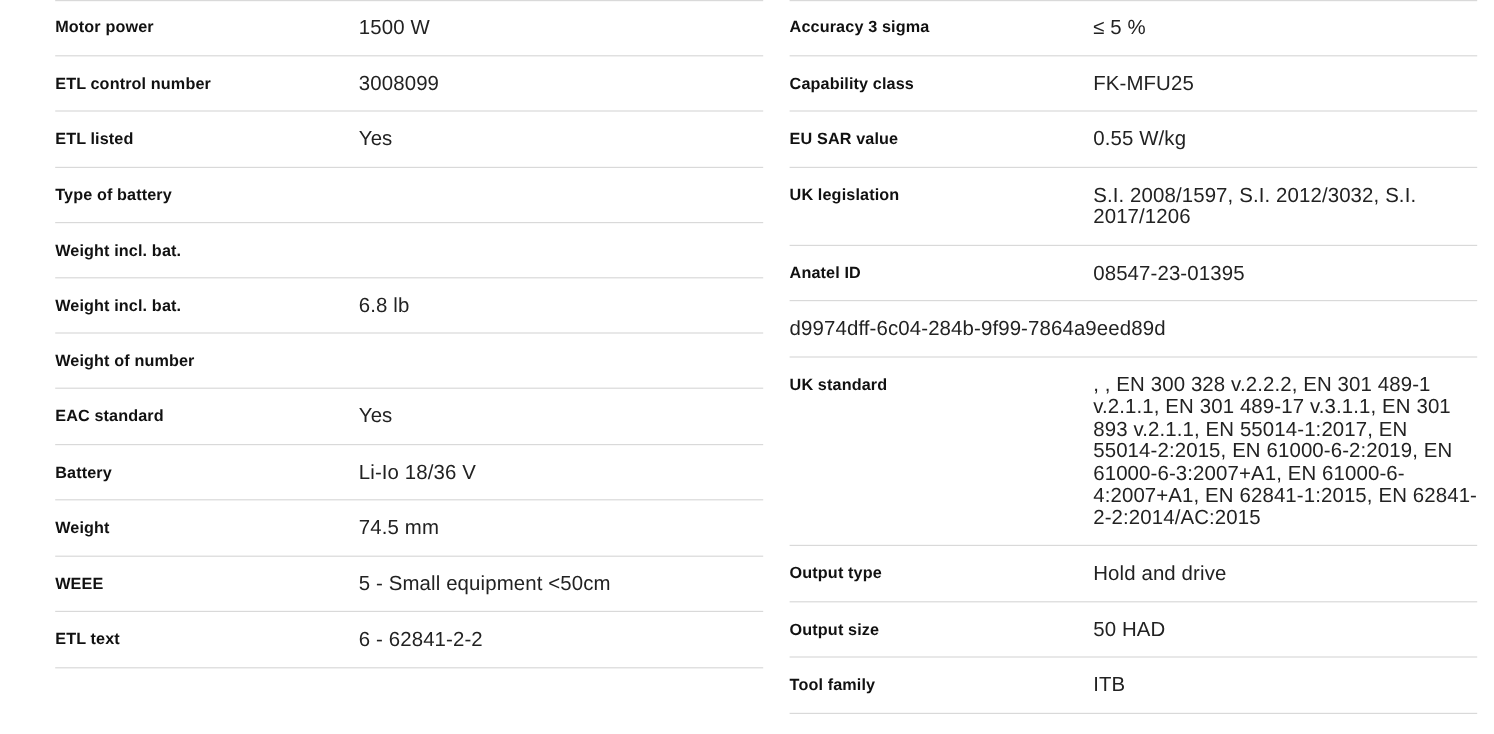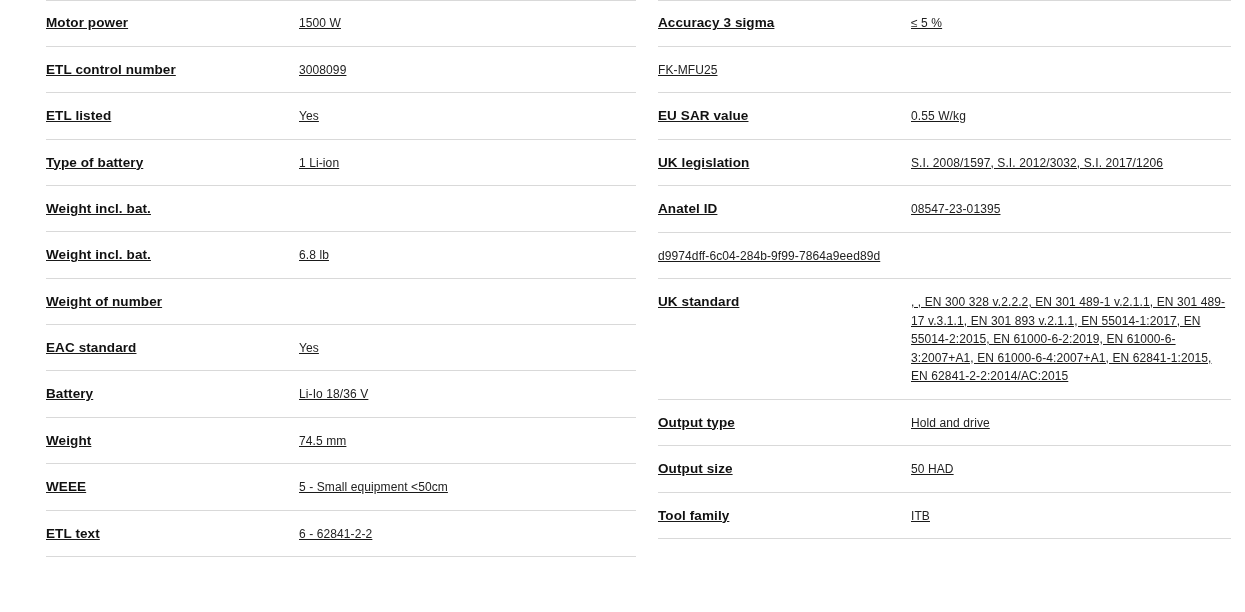--- a/index.html
+++ b/index.html
@@ -10,21 +10,20 @@
   body {
     width: 1245px;
     height: 612px;
     font-family: "Liberation Sans", sans-serif;
     color: #1a1a1a;
     overflow: hidden;
   }
   
   .cols {
     display: flex;
-    text-decoration: underline;
   }
   .col-left {
     width: 590px;
     margin-left: 46px;
   }
   .col-right {
     width: 573px;
     margin-left: 0px;
   }
   .spacer {
@@ -46,21 +45,21 @@
     width: 253px;
     flex: 0 0 253px;
     font-size: 13.5px;
     font-weight: bold;
     line-height: 18px;
     color: #111111;
     letter-spacing: 0.1px;
   }
   .row .value {
     flex: 1 1 auto;
-    font-size: 12px;
+    font-size: 17px;
     line-height: 18.5px;
     color: #222222;
     letter-spacing: 0.1px;
   }
   .col-right .row .label {
     width: 253px;
     flex: 0 0 253px;
   }
   .col-right .row .value {
     max-width: 320px;
@@ -79,21 +78,20 @@
     <div class="row">
       <div class="label">ETL control number</div>
       <div class="value">3008099</div>
     </div>
     <div class="row">
       <div class="label">ETL listed</div>
       <div class="value">Yes</div>
     </div>
     <div class="row">
       <div class="label">Type of battery</div>
-      <div class="value">1 Li-ion</div>
     </div>
     <div class="row">
       <div class="label">Weight incl. bat.</div>
     </div>
     <div class="row">
       <div class="label">Weight incl. bat.</div>
       <div class="value">6.8 lb</div>
     </div>
     <div class="row">
       <div class="label">Weight of number</div>
@@ -121,20 +119,21 @@
   </div>
 
   <div class="spacer"></div>
 
   <div class="col-right">
     <div class="row">
       <div class="label">Accuracy 3 sigma</div>
       <div class="value">≤ 5 %</div>
     </div>
     <div class="row">
+      <div class="label">Capability class</div>
       <div class="value">FK-MFU25</div>
     </div>
     <div class="row">
       <div class="label">EU SAR value</div>
       <div class="value">0.55 W/kg</div>
     </div>
     <div class="row">
       <div class="label">UK legislation</div>
       <div class="value">S.I. 2008/1597, S.I. 2012/3032, S.I. 2017/1206</div>
     </div>

